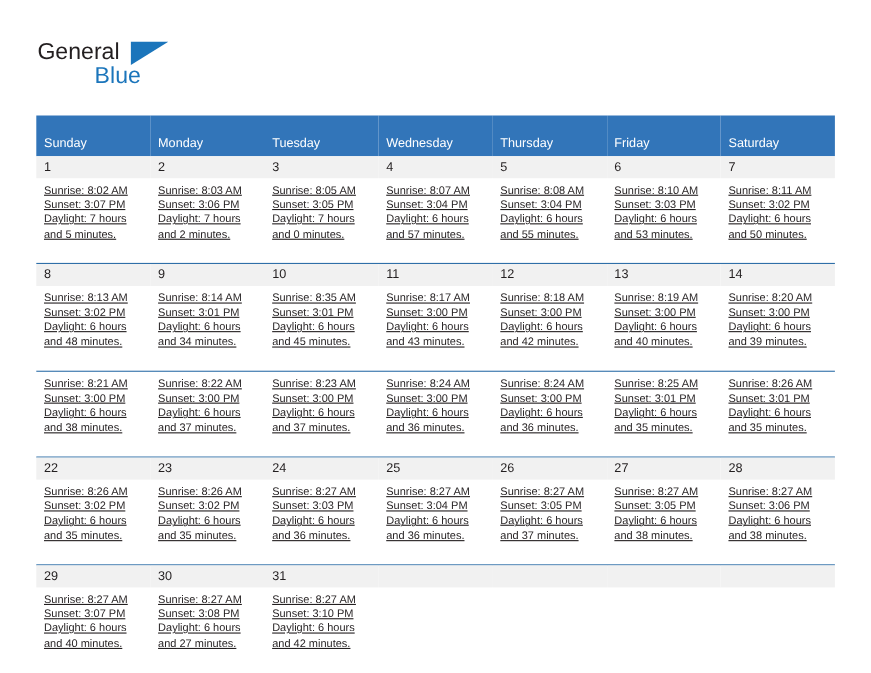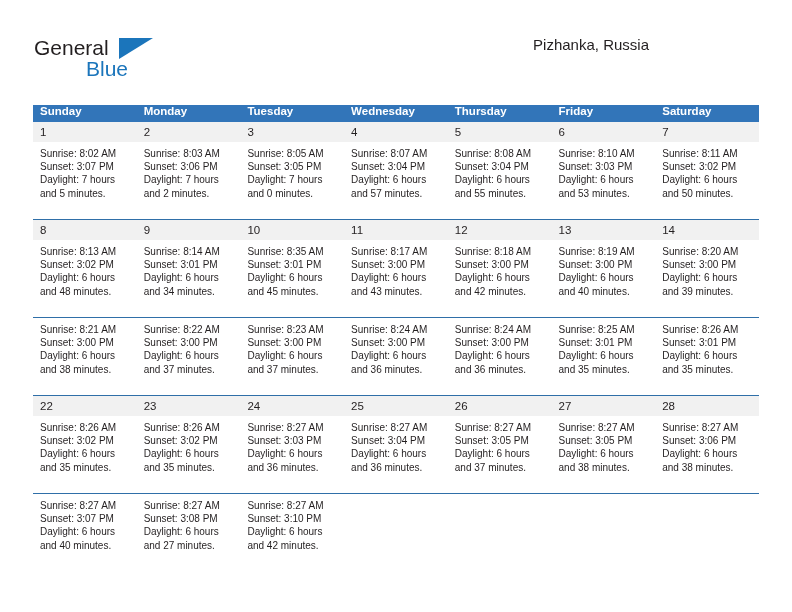--- a/index.html
+++ b/index.html
@@ -90,23 +90,23 @@
     left: 33px;
     top: 105px;
     width: 726px;
     border-collapse: collapse;
     table-layout: fixed;
   }
   .calendar th {
     background: #3275b9;
     color: #ffffff;
     font-size: 11.5px;
-    font-weight: bold;
+    font-weight: normal;
     text-align: left;
-    padding: 0 0 5px 7px;
+    padding: 20px 0 5px 7px;
     height: 12px;
     border: none;
   }
   .calendar td {
     vertical-align: top;
     padding: 0;
     border: none;
     width: 103.71px;
   }
 
@@ -120,20 +120,21 @@
   }
   .wkrow .daynum-cell.empty {
     background: #f1f1f1;
   }
   .wkrow .info-cell {
     font-size: 10px;
     line-height: 13.2px;
     color: #231f20;
     padding: 5px 6px 10px 7px;
     height: 62px;
+    text-decoration: underline;
   }
   .info-line {
     white-space: nowrap;
   }
   .sep-row td {
     height: 1px;
     padding: 0;
     background: #2f6fa8;
     line-height: 1px;
     font-size: 0;
@@ -146,21 +147,20 @@
 
   <div class="top">
 
     <div class="logo">
       <span class="logo-general">General</span>
       <span class="logo-tri"></span>
       <span class="logo-blue">Blue</span>
     </div>
 
     <div class="title-block">
-      <div class="cal-subtitle">Pizhanka, Russia</div>
     </div>
 
   </div>
 
   <table class="calendar">
     <thead>
       <tr>
         <th>Sunday</th>
         <th>Monday</th>
         <th>Tuesday</th>
@@ -380,20 +380,29 @@
             <div class="info-line">Sunrise: 8:27 AM</div>
             <div class="info-line">Sunset: 3:06 PM</div>
             <div class="info-line">Daylight: 6 hours</div>
             <div class="info-line">and 38 minutes.</div>
           </td>
         </tr>
         <tr class="sep-row">
           <td colspan="7"></td>
         </tr>
         <tr class="wkrow">
+          <td class="daynum-cell">29</td>
+          <td class="daynum-cell">30</td>
+          <td class="daynum-cell">31</td>
+          <td class="daynum-cell empty"></td>
+          <td class="daynum-cell empty"></td>
+          <td class="daynum-cell empty"></td>
+          <td class="daynum-cell empty"></td>
+        </tr>
+        <tr class="wkrow">
           <td class="info-cell">
             <div class="info-line">Sunrise: 8:27 AM</div>
             <div class="info-line">Sunset: 3:07 PM</div>
             <div class="info-line">Daylight: 6 hours</div>
             <div class="info-line">and 40 minutes.</div>
           </td>
           <td class="info-cell">
             <div class="info-line">Sunrise: 8:27 AM</div>
             <div class="info-line">Sunset: 3:08 PM</div>
             <div class="info-line">Daylight: 6 hours</div>

